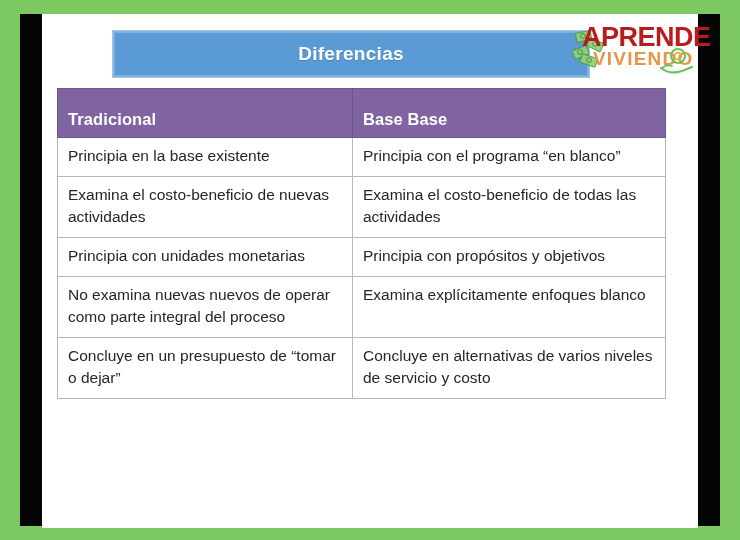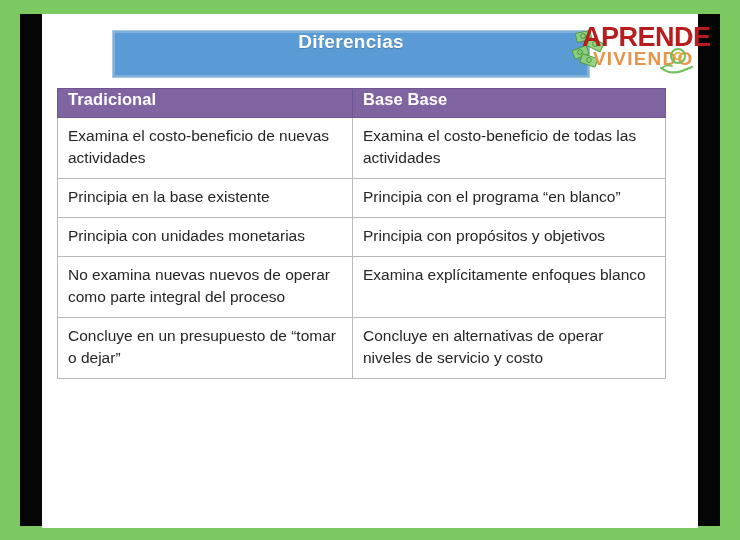--- a/index.html
+++ b/index.html
@@ -48,21 +48,21 @@
   #title-banner {
     position: absolute;
     left: 70px;
     top: 16px;
     width: 478px;
     height: 48px;
     background: #5B9BD5;
     border: 1px solid #a9c7e4;
     box-shadow: inset 0 0 0 2px rgba(255,255,255,0.22);
     display: flex;
-    align-items: flex-start;
+    align-items: center;
     justify-content: center;
     box-sizing: border-box;
   }
   #title-banner .title-text {
     color: #ffffff;
     font-size: 19px;
     font-weight: bold;
     letter-spacing: 0.3px;
     text-shadow: 0 1px 1px rgba(0,0,0,0.18);
   }
@@ -122,21 +122,21 @@
   }
   #comparison-table col.col-left  { width: 295px; }
   #comparison-table col.col-right { width: 313px; }
 
   #comparison-table th {
     background: #8064A2;
     color: #ffffff;
     font-size: 16.5px;
     font-weight: bold;
     text-align: left;
-    padding: 1px 10px 8px 10px;
+    padding: 21px 10px 8px 10px;
     border: 1px solid #6f5590;
     letter-spacing: 0.1px;
   }
   #comparison-table td {
     background: #ffffff;
     color: #262626;
     font-size: 15.5px;
     line-height: 1.42;
     text-align: left;
     vertical-align: top;
@@ -191,36 +191,36 @@
         <col class="col-right">
       </colgroup>
       <thead>
         <tr>
           <th>Tradicional</th>
           <th>Base Base</th>
         </tr>
       </thead>
       <tbody>
         <tr>
+          <td>Principia en la base existente</td>
+          <td>Principia con el programa “en blanco”</td>
+        </tr>
+        <tr>
           <td>Examina el costo-beneficio de nuevas actividades</td>
           <td>Examina el costo-beneficio de todas las actividades</td>
         </tr>
         <tr>
-          <td>Principia en la base existente</td>
-          <td>Principia con el programa “en blanco”</td>
-        </tr>
-        <tr>
           <td>Principia con unidades monetarias</td>
           <td>Principia con propósitos y objetivos</td>
         </tr>
         <tr>
           <td>No examina nuevas nuevos de operar como parte integral del proceso</td>
           <td>Examina explícitamente enfoques blanco</td>
         </tr>
         <tr>
           <td>Concluye en un presupuesto de “tomar o dejar”</td>
-          <td>Concluye en alternativas de operar niveles de servicio y costo</td>
+          <td>Concluye en alternativas de varios niveles de servicio y costo</td>
         </tr>
       </tbody>
     </table>
 
   </div>
 </div>
 
 </body></html>

